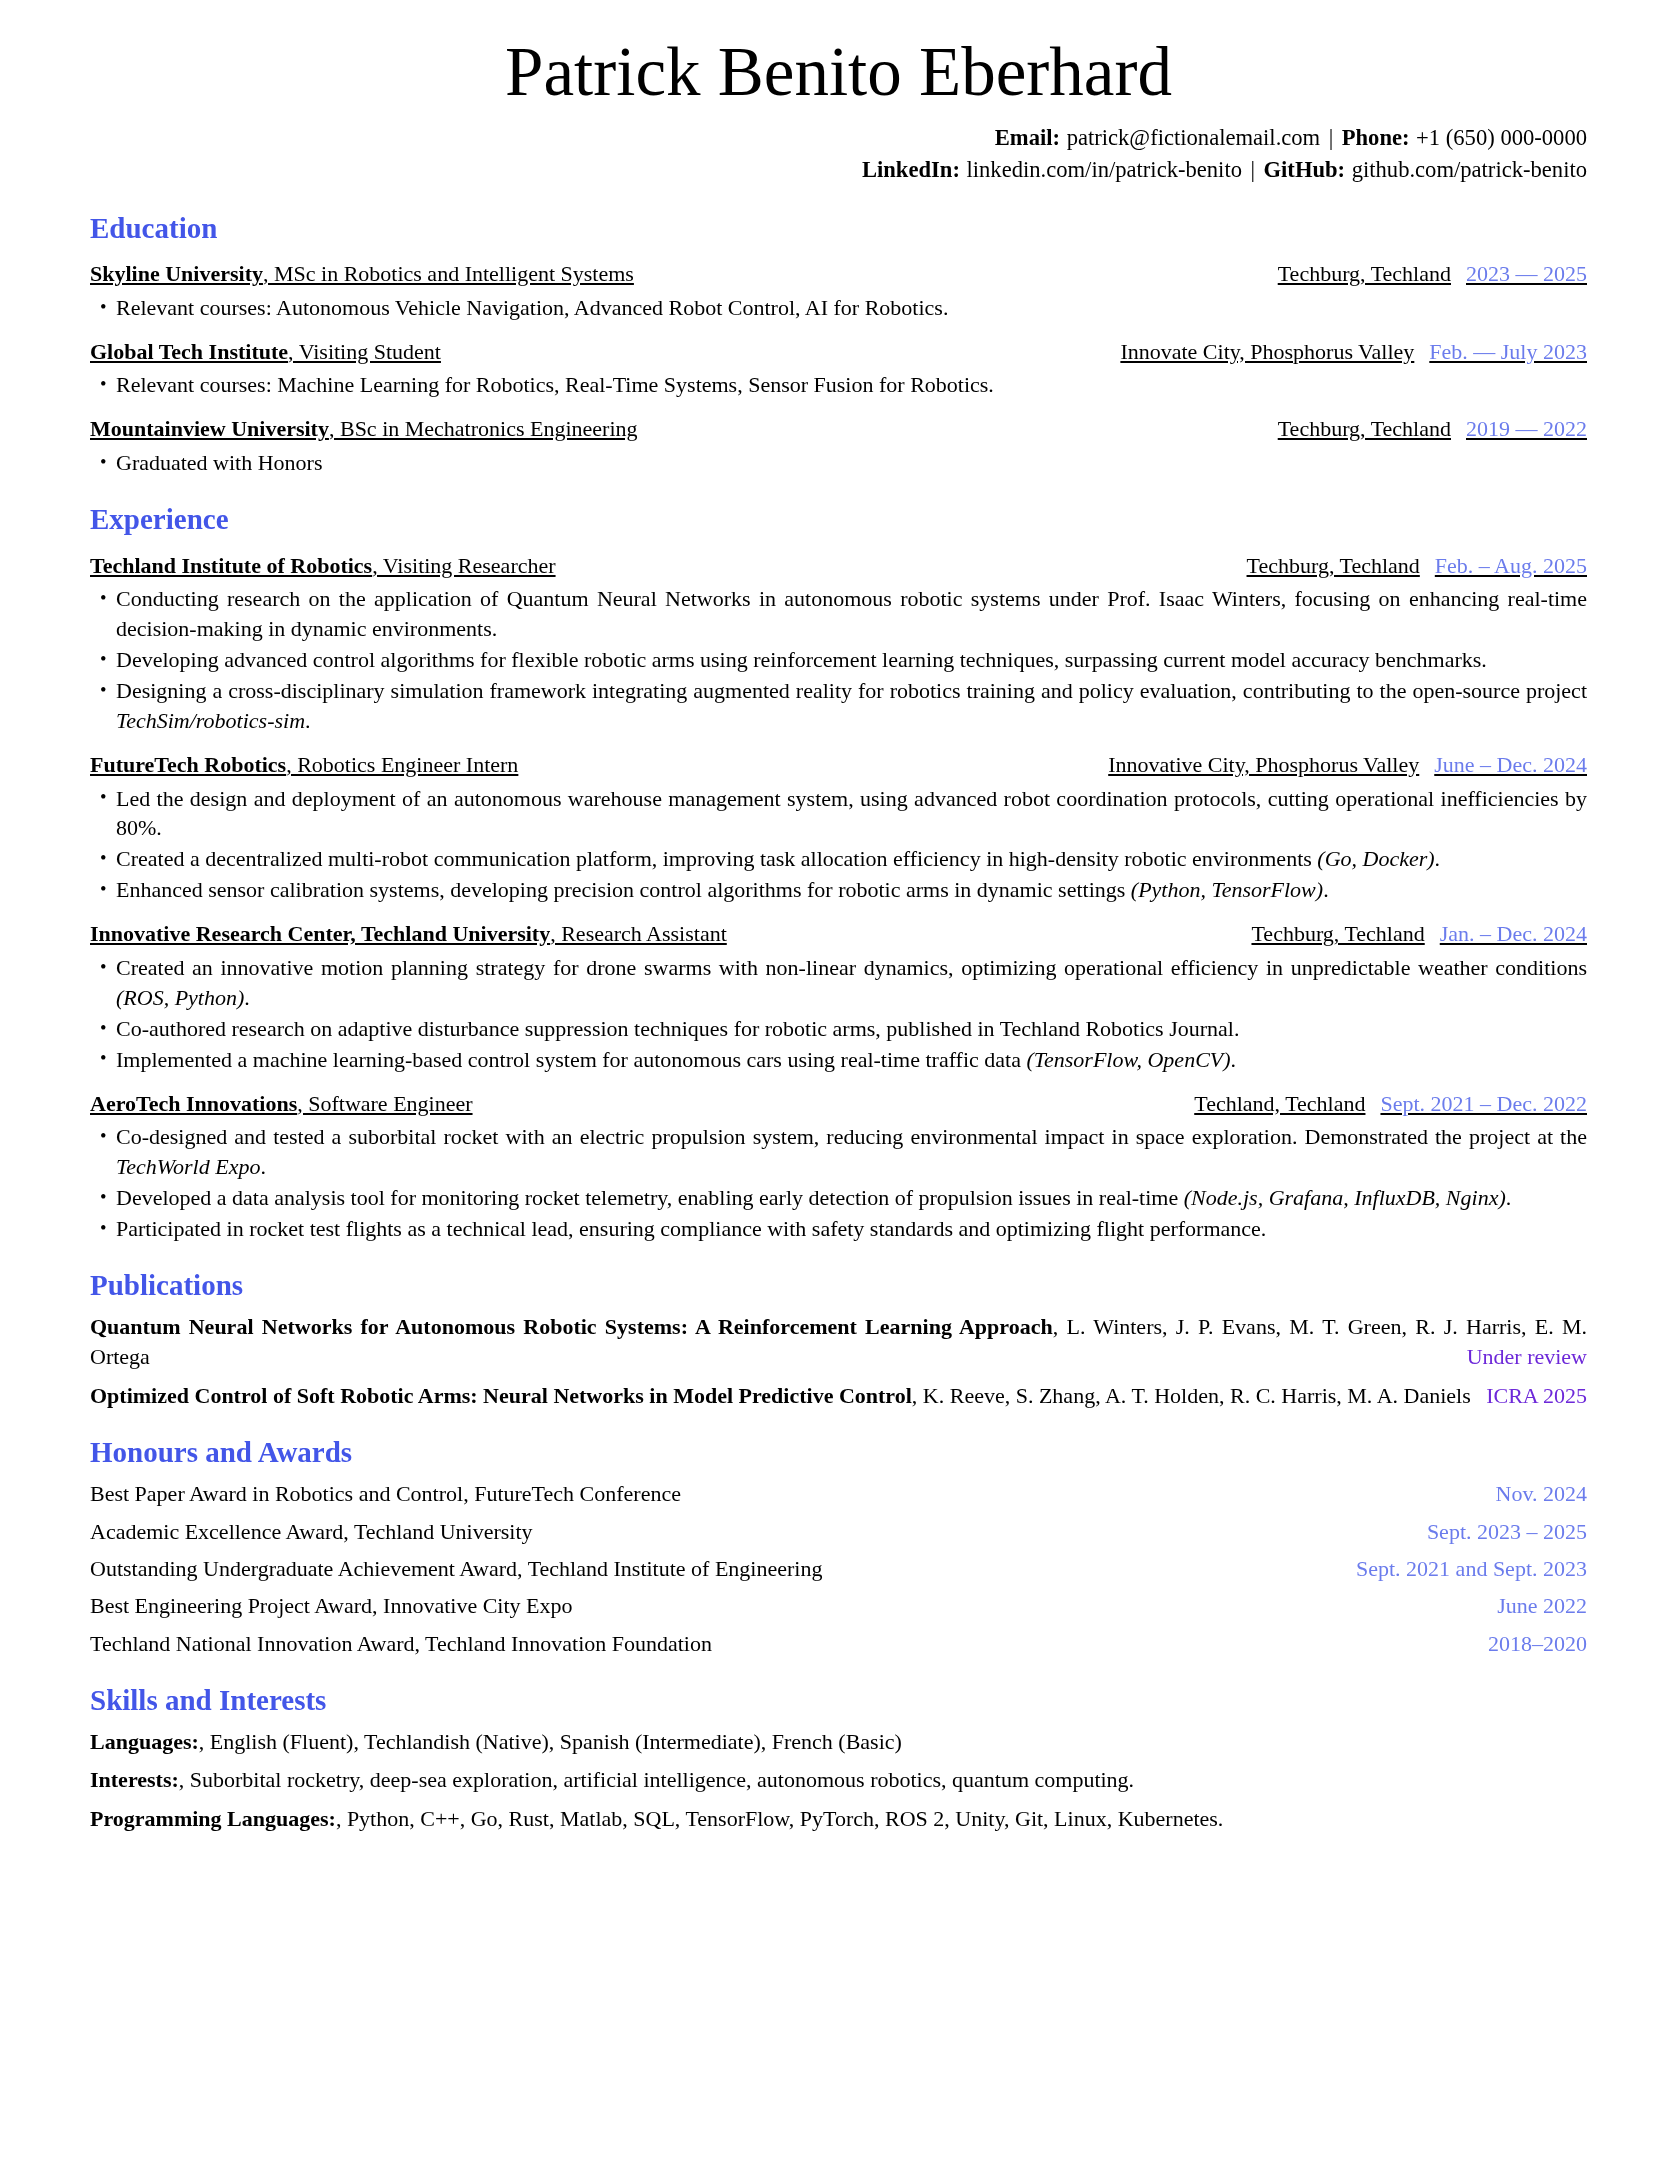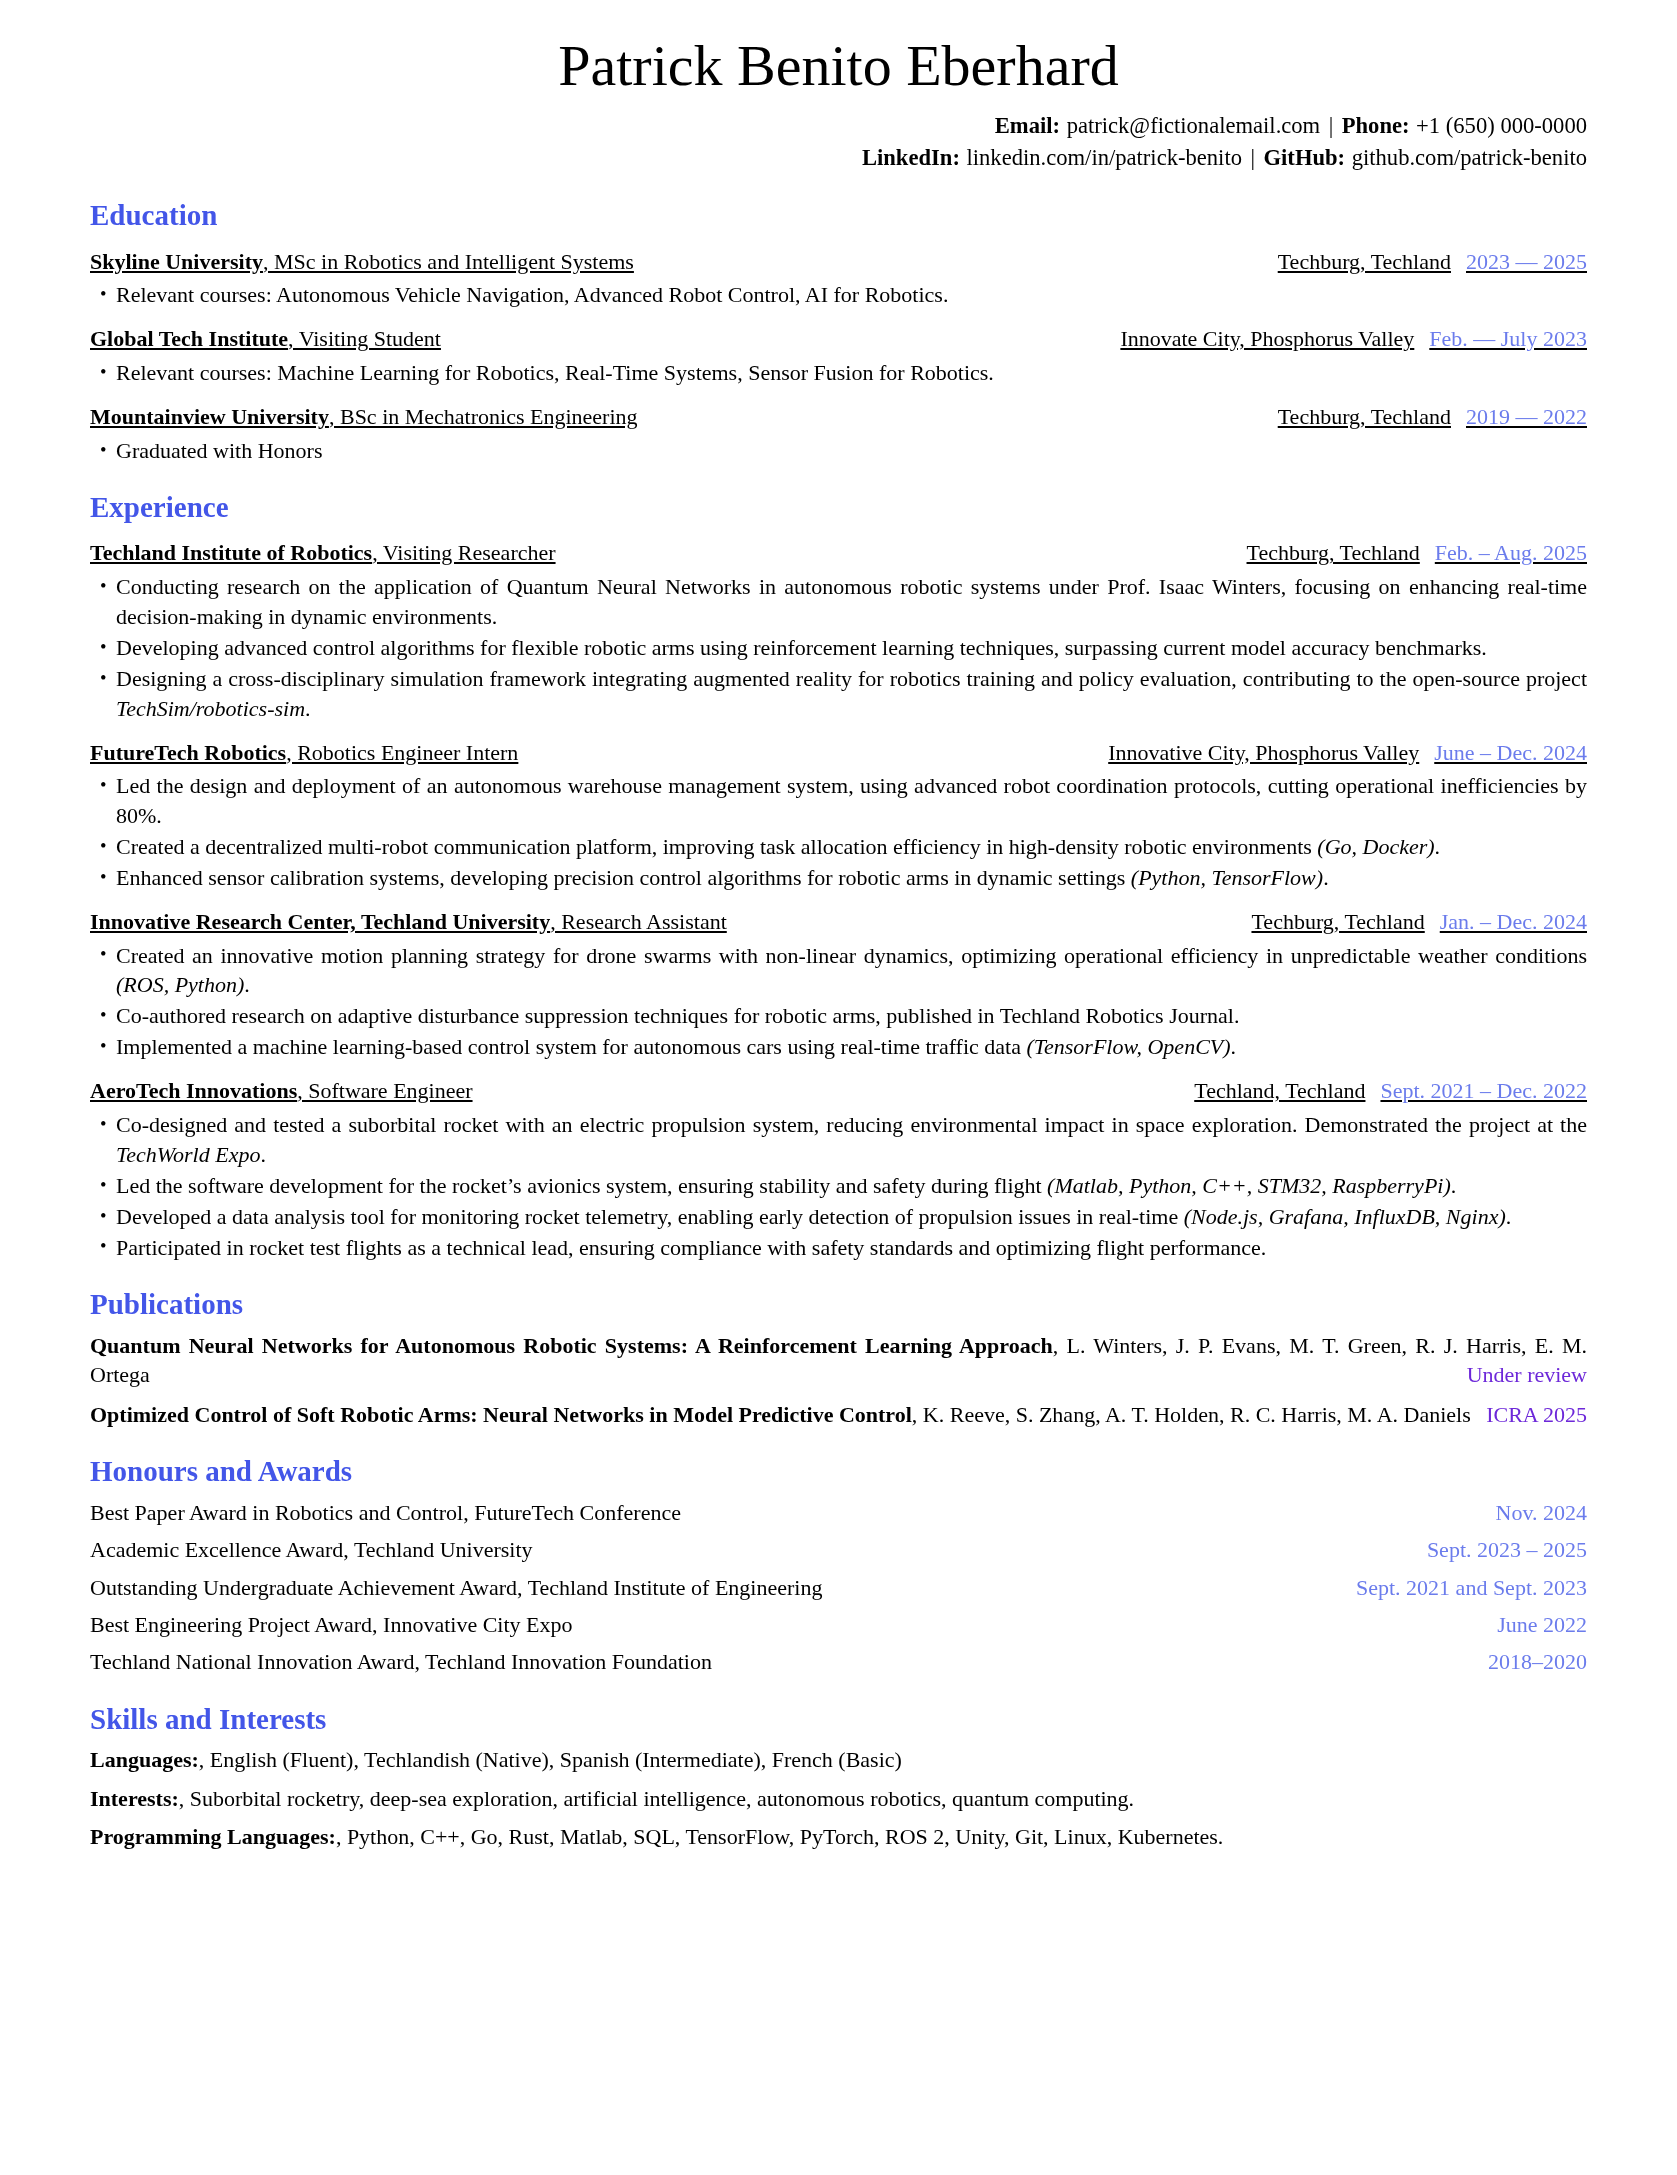--- a/index.html
+++ b/index.html
@@ -10,21 +10,21 @@
     padding: 28px 90px 38px 90px;
     overflow: hidden;
     background: #ffffff;
     color: #000000;
     font-family: "Liberation Serif", "DejaVu Serif", serif;
     font-size: 22px;
     line-height: 1.36;
   }
   .name {
     text-align: center;
-    font-size: 58px;
+    font-size: 69px;
     font-weight: normal;
     line-height: 1.12;
     margin: 5.6px 0 11.3px 0;
   }
   .contact-line { text-align: right; font-size: 22.6px; line-height: 1.42; }
   .contact-line b.lbl { margin-right: 6.6px; }
   .sep { margin: 0 8.5px; }
   h2.section {
     color: #4356e8;
     font-size: 29px;
@@ -150,21 +150,20 @@
     </ul>
   </div>
 
   <div class="entry">
     <div class="entry-head">
       <span class="entry-left"><span class="ename">AeroTech Innovations</span><span>, Software Engineer</span></span>
       <span class="entry-right"><span class="loc">Techland, Techland</span><span class="date">Sept. 2021 – Dec. 2022</span></span>
     </div>
     <ul class="bullets">
       <li><span>Co-designed and tested a suborbital rocket with an electric propulsion system, reducing environmental impact in space exploration. Demonstrated the project at the </span><em>TechWorld Expo</em><span>.</span></li>
-      <li><span>Led the software development for the rocket’s avionics system, ensuring stability and safety during flight </span><em>(Matlab, Python, C++, STM32, RaspberryPi)</em><span>.</span></li>
       <li><span>Developed a data analysis tool for monitoring rocket telemetry, enabling early detection of propulsion issues in real-time </span><em>(Node.js, Grafana, InfluxDB, Nginx)</em><span>.</span></li>
       <li>Participated in rocket test flights as a technical lead, ensuring compliance with safety standards and optimizing flight performance.</li>
     </ul>
   </div>
 
   <h2 class="section">Publications</h2>
 
   <div class="pub">
     <span class="ptitle">Quantum Neural Networks for Autonomous Robotic Systems: A Reinforcement Learning Approach</span><span>, L. Winters, J. P. Evans, M. T. Green, R. J. Harris, E. M. Ortega</span>
     <span class="status">Under review</span>

